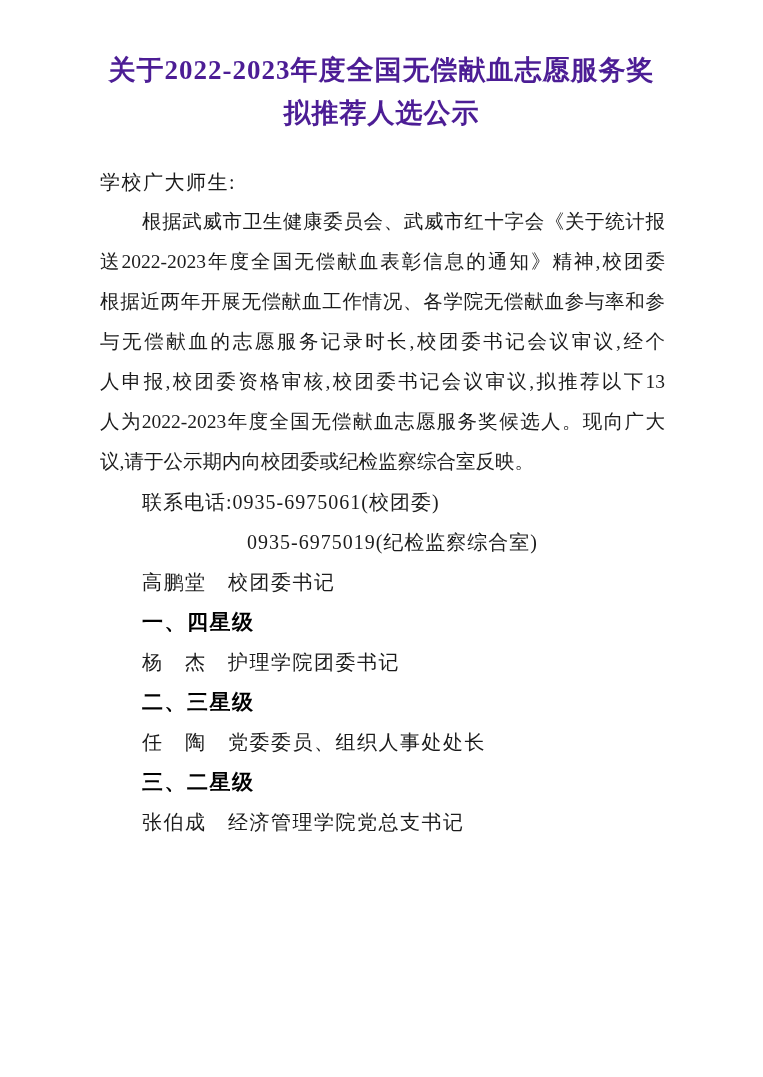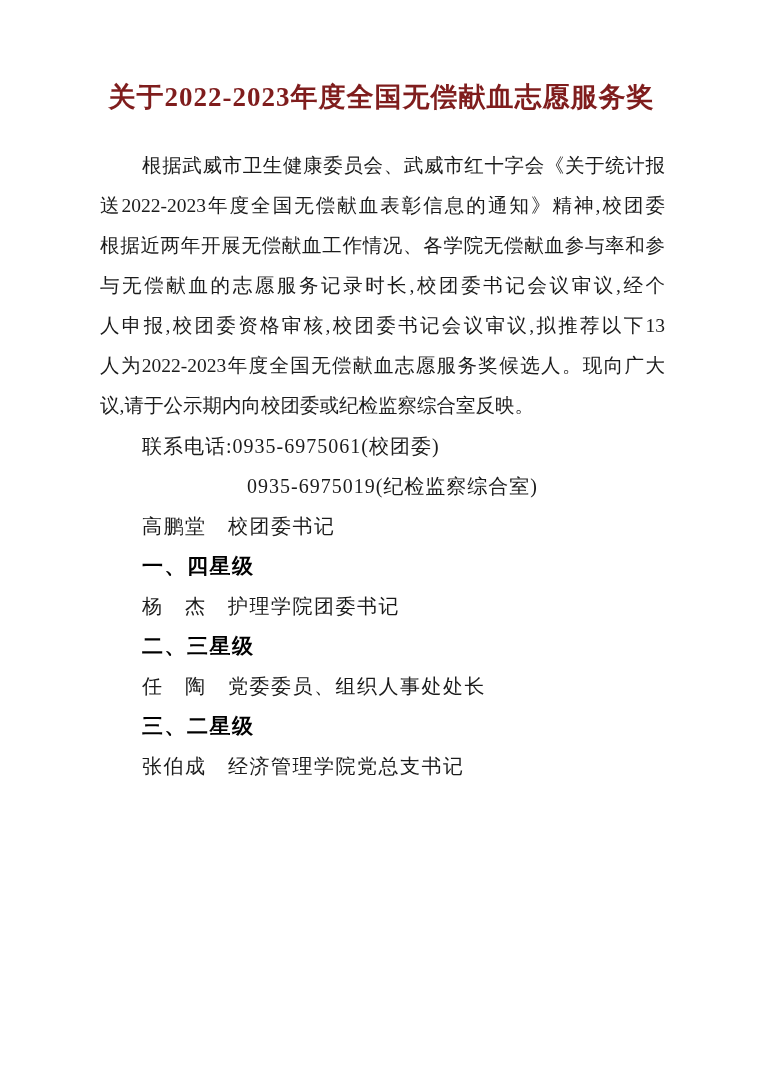--- a/index.html
+++ b/index.html
@@ -11,27 +11,27 @@
   .page {
     position: relative;
     width: 763px;
     height: 1077px;
     margin: 0 auto;
     background: #ffffff;
     overflow: hidden;
     color: #1b1b1b;
   }
   .doc-title {
-    margin: 76px 40px 0 40px;
+    margin: 49px 40px 0 40px;
     text-align: center;
     font-family: "Liberation Serif", "DejaVu Serif", serif;
     font-weight: bold;
     font-size: 27px;
     line-height: 43px;
-    color: #7f1d1d;
+    color: #4c1d95;
     letter-spacing: 1px;
   }
   .doc-title .tline { display: block; }
   .doc-body {
     margin: 27px 98px 0 100px; 
     font-family: "Liberation Serif", "DejaVu Serif", serif;
     font-size: 20px;
     line-height: 40px;
     color: #1b1b1b;
   }
@@ -61,24 +61,26 @@
   }
   .person { padding-left: 42px; letter-spacing: 1.5px; }
 </style>
 </head>
 <body>
 
 <div class="page">
 
   <h1 class="doc-title">
     <span class="tline">关于2022-2023年度全国无偿献血志愿服务奖</span>
+    <span class="tline">拟推荐人选公示</span>
   </h1>
 
   <div class="doc-body">
 
+    <div class="line salutation">学校广大师生:</div>
 
     <div class="line pline first">根据武威市卫生健康委员会、武威市红十字会《关于统计报</div>
     <div class="line pline">送2022-2023年度全国无偿献血表彰信息的通知》精神,校团委</div>
     <div class="line pline">根据近两年开展无偿献血工作情况、各学院无偿献血参与率和参</div>
     <div class="line pline">与无偿献血的志愿服务记录时长,校团委书记会议审议,经个</div>
     <div class="line pline">人申报,校团委资格审核,校团委书记会议审议,拟推荐以下13</div>
     <div class="line pline">人为2022-2023年度全国无偿献血志愿服务奖候选人。现向广大</div>
     <div class="line pline last">议,请于公示期内向校团委或纪检监察综合室反映。</div>
 
     <div class="line contact-1">联系电话:0935-6975061(校团委)</div>

